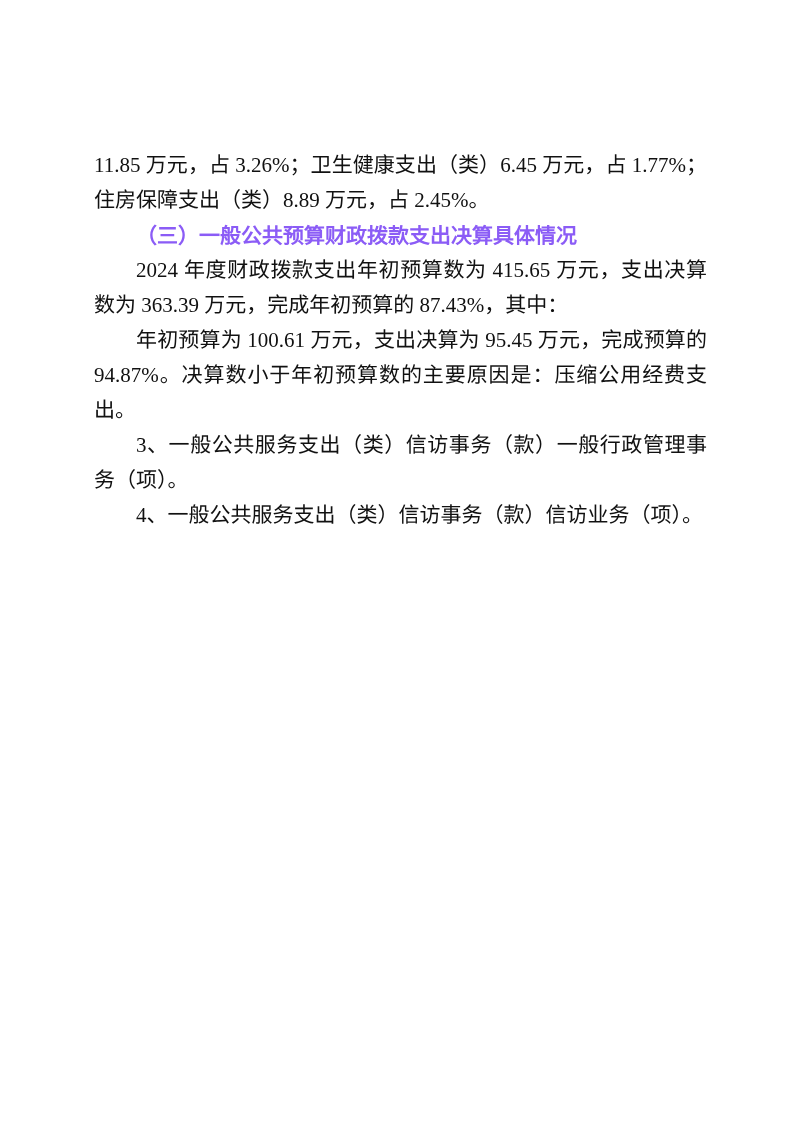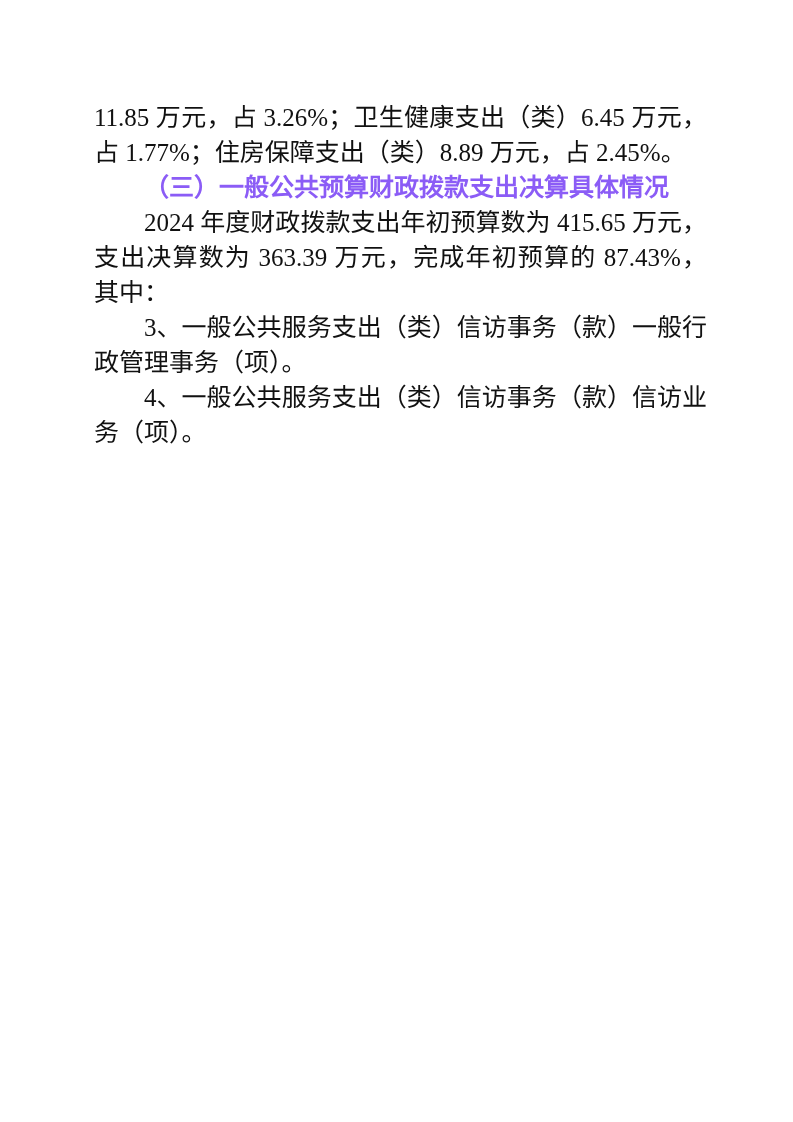--- a/index.html
+++ b/index.html
@@ -12,24 +12,25 @@
     width: 793px;
     height: 1122px;
     margin: 0 auto;
     background: #ffffff;
     box-sizing: border-box;
     padding: 100px 86px 40px 94px;
     overflow: hidden;
   }
   .doc-body {
     font-family: "Liberation Serif", "DejaVu Serif", serif;
-    font-size: 25px;
+    font-size: 21px;
     line-height: 35px;
     color: #111111;
     text-align: justify;
+    margin-top: 48px;
   }
   .doc-body p {
     margin: 0;
     text-indent: 2em;
     word-break: break-all;
   }
   .doc-body p.no-indent {
     text-indent: 0;
   }
   .doc-body p.heading {
@@ -39,16 +40,17 @@
   }
 </style>
 </head>
 <body>
 
 <div class="page">
   <div class="doc-body">
     <p class="no-indent">11.85 万元，占 3.26%；卫生健康支出（类）6.45 万元，占 1.77%；住房保障支出（类）8.89 万元，占 2.45%。</p>
     <p class="heading">（三）一般公共预算财政拨款支出决算具体情况</p>
     <p>2024 年度财政拨款支出年初预算数为 415.65 万元，支出决算数为 363.39 万元，完成年初预算的 87.43%，其中：</p>
+    <p>年初预算为 100.61 万元，支出决算为 95.45 万元，完成预算的 94.87%。决算数小于年初预算数的主要原因是：压缩公用经费支出。</p>
     <p>3、一般公共服务支出（类）信访事务（款）一般行政管理事务（项）。</p>
     <p>4、一般公共服务支出（类）信访事务（款）信访业务（项）。</p>
   </div>
 </div>
 
 </body></html>

